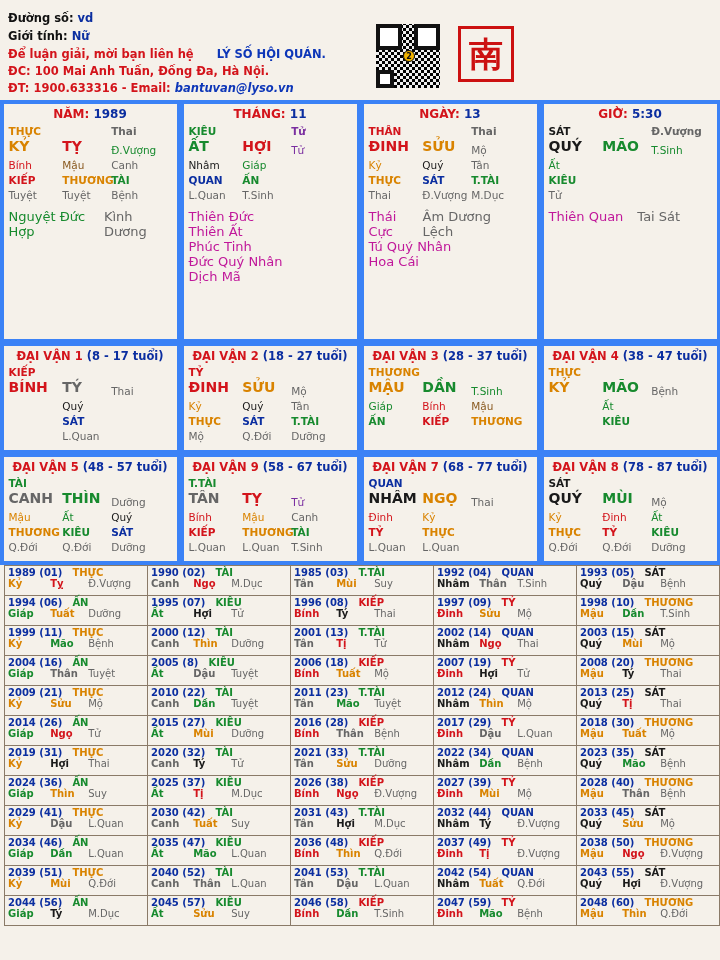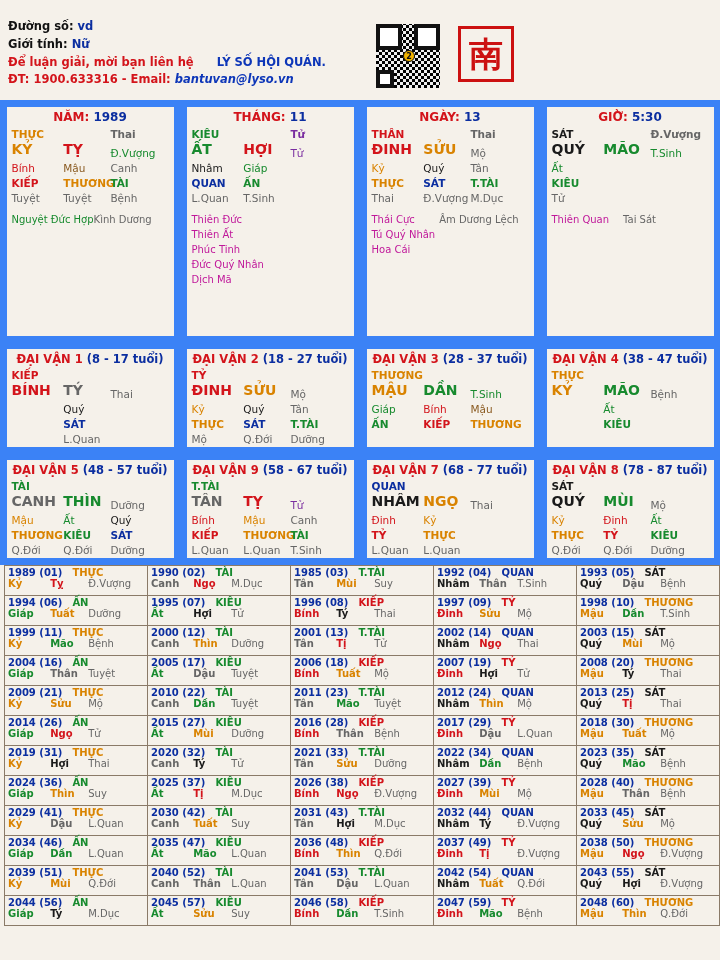--- a/index.html
+++ b/index.html
@@ -63,33 +63,33 @@
     font-family: "DejaVu Serif", serif; font-size: 34px; font-weight: bold;
     line-height: 1;
   }
   .brand-text {
     font-family: "DejaVu Serif", serif;
     font-size: 34px; font-weight: bold; color: #111; letter-spacing: 4px;
   }
 
   
   .grid4 { display: grid; grid-template-columns: 1fr 1fr 1fr 1fr; }
-  .cell { border: 7px solid #3b82f6; margin: -0.5px; position: relative; background: #f5f1ea; }
+  .cell { border: 4px solid #3b82f6; margin: -0.5px; position: relative; background: #f5f1ea; }
 
   
   .pillar { height: 243px; padding: 3px 5px 3px 5px; }
   .p-title { text-align: center; font-weight: bold; font-size: 12px; color: #d3141b; margin-bottom: 3px; }
   .p-title .num { color: #0b2ea0; }
   .r { display: flex; font-size: 10.5px; line-height: 15px; }
   .c1 { width: 33%; }
   .c2 { width: 30%; }
   .c3 { width: 37%; text-align: left; }
   .row-god { font-weight: bold; }
   .big { font-size: 14px; font-weight: bold; }
-  .list { margin-top: 6px; font-size: 10px; line-height: 15px; }
+  .list { margin-top: 6px; font-size: 13px; line-height: 15px; }
 
   
   .dv { height: 112px; padding: 3px 5px; }
   .dv-title { text-align: center; font-weight: bold; font-size: 11.5px; color: #d3141b; margin-bottom: 2px; }
   .dv-title .rng { color: #0b2ea0; }
 
   
   .years { padding: 0 2px; }
   table.yt { border-collapse: collapse; width: 716px; margin: 1px 2px; table-layout: fixed; border-radius: 20px; }
   table.yt td { border: 1px solid #8a7a68; padding: 0; vertical-align: top; }
@@ -122,20 +122,21 @@
         <span class="lbl">Đường số:</span>
         <span class="val">vd</span>
       </div>
       <div class="hdr-line">
         <span class="lbl">Giới tính:</span>
         <span class="val">Nữ</span>
       </div>
       <div class="hdr-red">
         <span>Để luận giải, mời bạn liên hệ </span><span class="em">LÝ SỐ HỘI QUÁN.</span>
       </div>
+      <div class="hdr-red">ĐC: 100 Mai Anh Tuấn, Đống Đa, Hà Nội.</div>
       <div class="hdr-red">
         <span>ĐT: 1900.633316 - Email: </span><span class="em2">bantuvan@lyso.vn</span>
       </div>
     </div>
 
     <div class="qr">
       <div class="qr-b"></div>
       <div class="qr-c">2</div>
     </div>
 
@@ -729,21 +730,21 @@
                 <div class="ytop"><span class="cblue">2004 (16)</span><span class="cgreen" style="margin-left:10px">ẤN</span></div>
                 <div class="ybot">
                   <span class="yb1 cgreen">Giáp</span>
                   <span class="yb2 cgray">Thân</span>
                   <span class="yb3 cgray">Tuyệt</span>
                 </div>
               </div>
             </td>
             <td>
               <div class="ycell">
-                <div class="ytop"><span class="cblue">2005 (17)</span><span class="cgreen" style="margin-left:10px">KIÊU</span></div>
+                <div class="ytop"><span class="cblue">2005 (8)</span><span class="cgreen" style="margin-left:10px">KIÊU</span></div>
                 <div class="ybot">
                   <span class="yb1 cgreen">Ất</span>
                   <span class="yb2 cgray">Dậu</span>
                   <span class="yb3 cgray">Tuyệt</span>
                 </div>
               </div>
             </td>
             <td>
               <div class="ycell">
                 <div class="ytop"><span class="cblue">2006 (18)</span><span class="cred" style="margin-left:10px">KIẾP</span></div>

